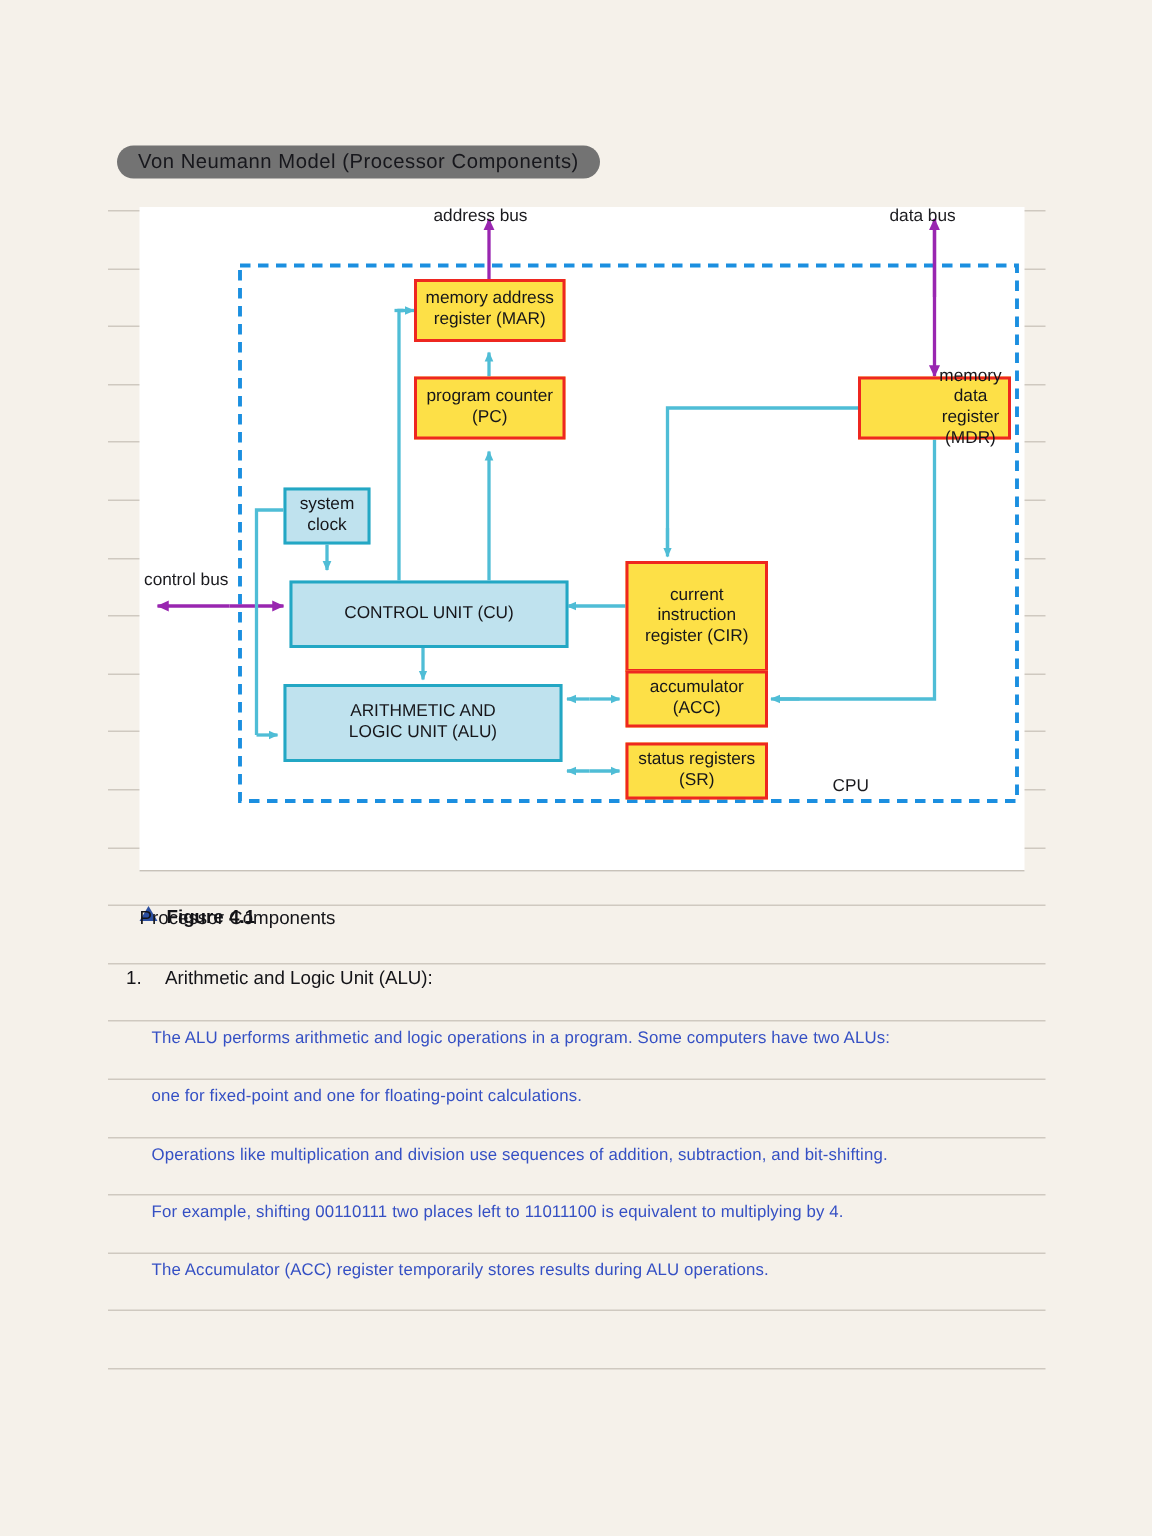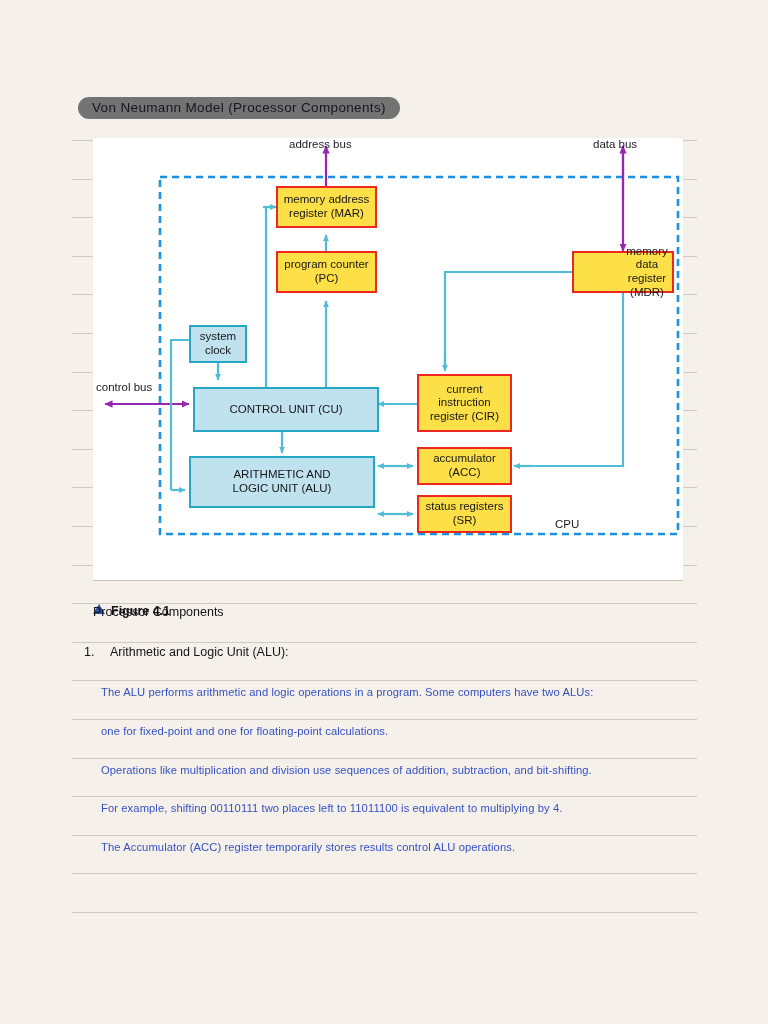--- a/index.html
+++ b/index.html
@@ -243,21 +243,21 @@
       </div>
       <div class="box box-red" style="left: 479px; top: 113px; width: 102px; height: 42px; padding-left: 48px;">
         <div><span>memory data</span><br><span>register (MDR)</span></div>
       </div>
       <div class="box box-cyan" style="left: 96px; top: 187px; width: 58px; height: 38px;">
         <div><span>system</span><br><span>clock</span></div>
       </div>
       <div class="box box-cyan" style="left: 100px; top: 249px; width: 186px; height: 45px;">
         <div><span>CONTROL UNIT (CU)</span></div>
       </div>
-      <div class="box box-red" style="left: 324px; top: 236px; width: 95px; height: 58px;">
+      <div class="box box-red" style="left: 324px; top: 236px; width: 95px; height: 74px;">
         <div><span>current</span><br><span>instruction</span><br><span>register (CIR)</span></div>
       </div>
       <div class="box box-cyan" style="left: 96px; top: 318px; width: 186px; height: 52px;">
         <div><span>ARITHMETIC AND</span><br><span>LOGIC UNIT (ALU)</span></div>
       </div>
       <div class="box box-red" style="left: 324px; top: 309px; width: 95px; height: 38px;">
         <div><span>accumulator</span><br><span>(ACC)</span></div>
       </div>
       <div class="box box-red" style="left: 324px; top: 357px; width: 95px; height: 38px;">
         <div><span>status registers</span><br><span>(SR)</span></div>
@@ -273,14 +273,14 @@
 <div class="btext" style="left:93px; top:605px;">Processor Components</div>
 
 <div class="btext" style="left:84px; top:645px;">1.</div>
 <div class="btext" style="left:110px; top:645px;">Arithmetic and Logic Unit (ALU):</div>
 
 <div id="notes">
     <div class="note" style="left: 101px; top: 686px; color: rgb(53, 80, 196);">The ALU performs arithmetic and logic operations in a program. Some computers have two ALUs:</div>
     <div class="note" style="left: 101px; top: 725px; color: rgb(53, 80, 196);">one for fixed-point and one for floating-point calculations.</div>
     <div class="note" style="left: 101px; top: 764px; color: rgb(53, 80, 196);">Operations like multiplication and division use sequences of addition, subtraction, and bit-shifting.</div>
     <div class="note" style="left: 101px; top: 802px; color: rgb(53, 80, 196);">For example, shifting 00110111 two places left to 11011100 is equivalent to multiplying by 4.</div>
-    <div class="note" style="left: 101px; top: 841px; color: rgb(53, 80, 196);">The Accumulator (ACC) register temporarily stores results control ALU operations.</div>
+    <div class="note" style="left: 101px; top: 841px; color: rgb(53, 80, 196);">The Accumulator (ACC) register temporarily stores results during ALU operations.</div>
   </div>
 
 </body></html>

